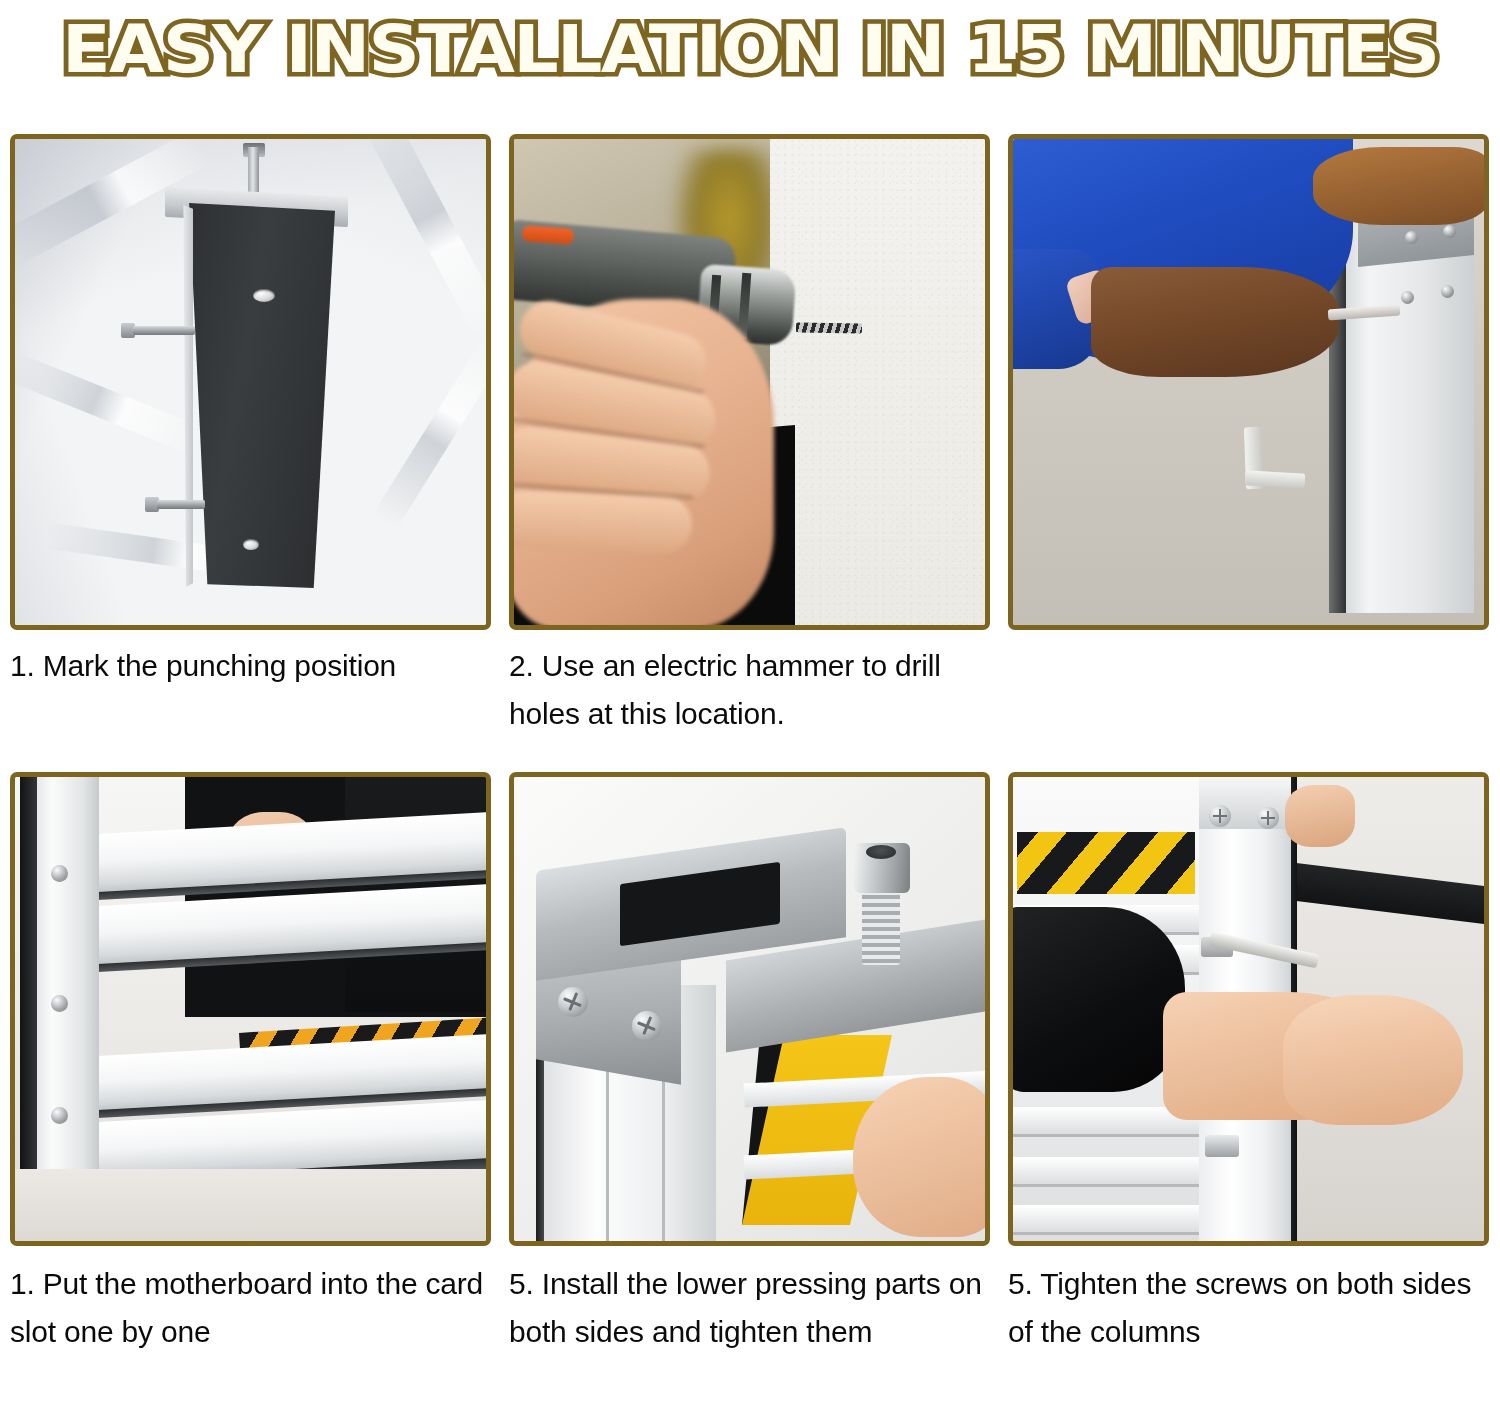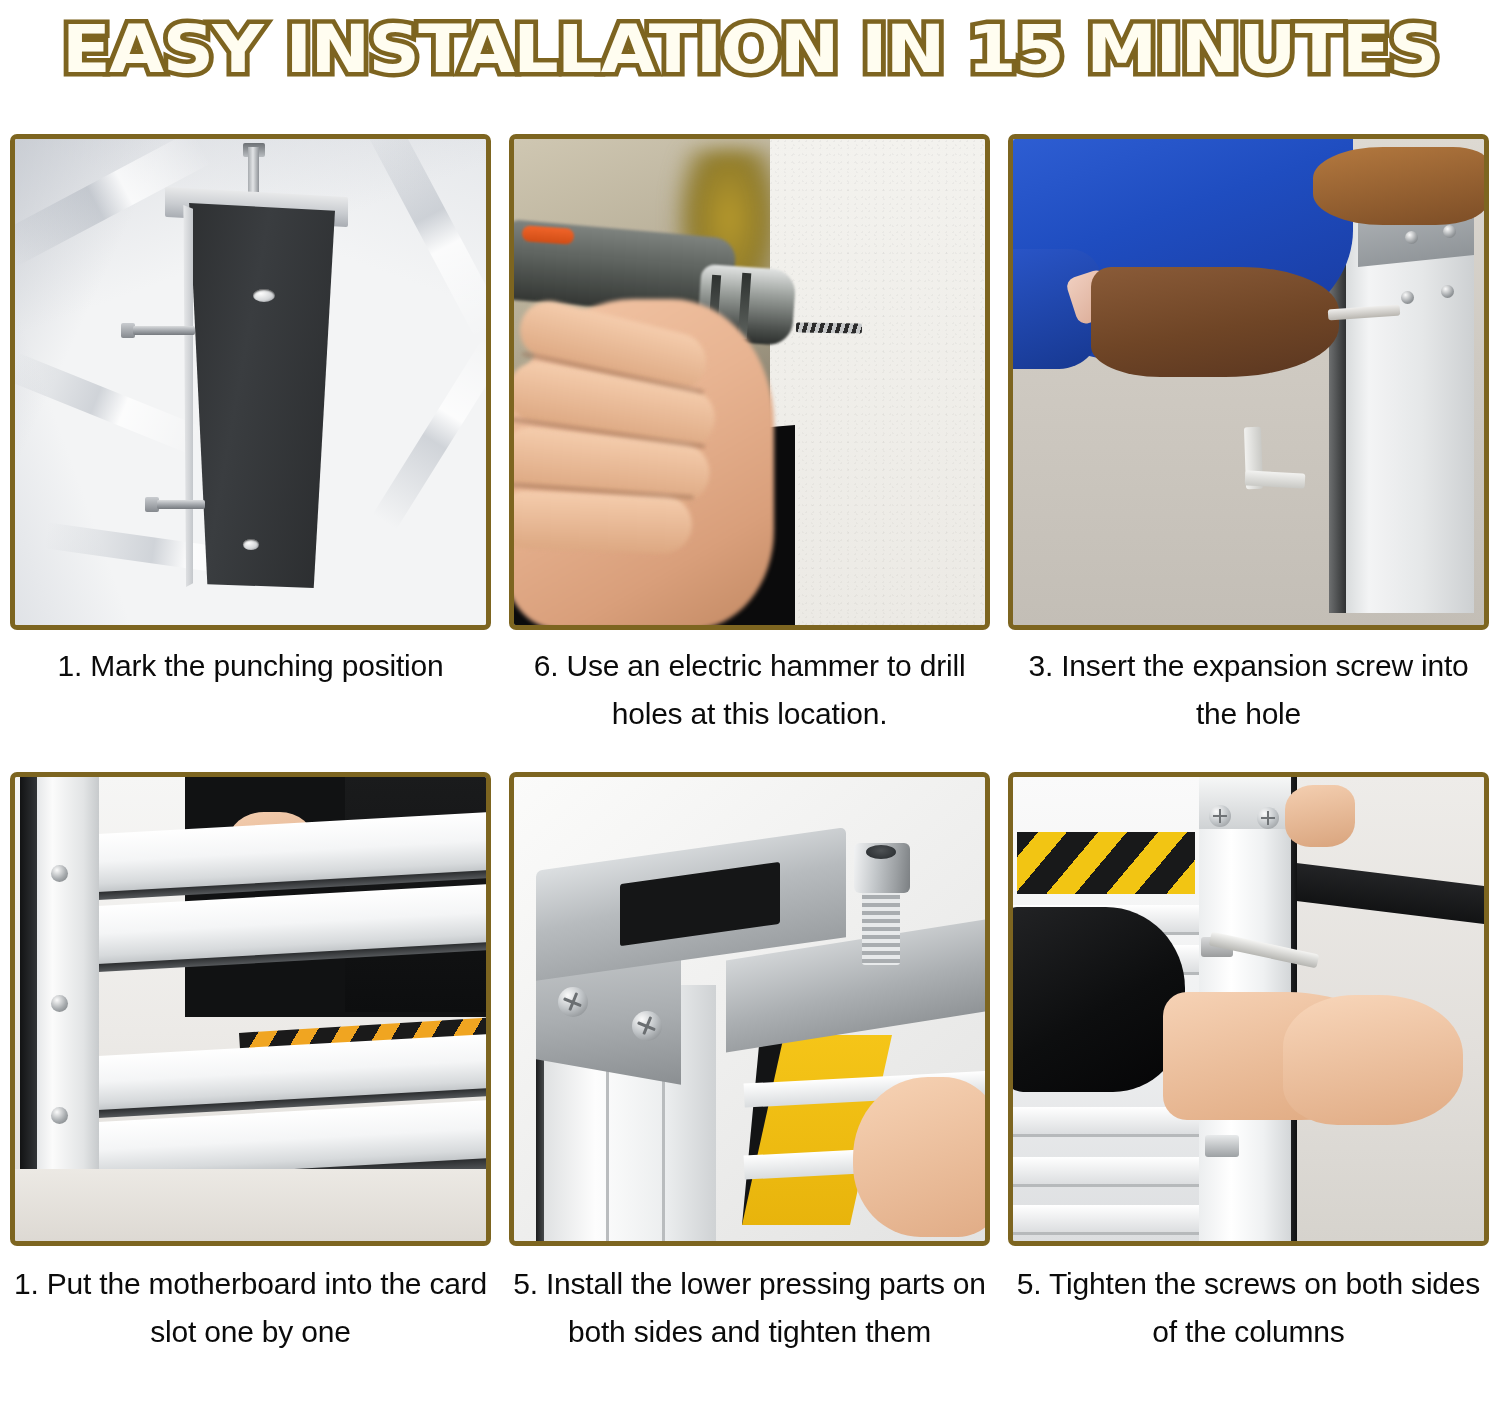--- a/index.html
+++ b/index.html
@@ -74,21 +74,20 @@
 
   .photo-inner {
     position: absolute;
     inset: 0;
     overflow: hidden;
   }
 
   
   .caption-row {
     display: flex;
-    text-align: center;
   }
   .caption {
     width: 481px;
     font-size: 30px;
     line-height: 48px;
     color: #0b0b0b;
     font-family: "Liberation Sans", sans-serif;
     letter-spacing: -0.2px;
   }
   .caption + .caption { margin-left: 18px; }
@@ -699,22 +698,21 @@
           </div>
         </div>
       </div>
     </div>
 
   </div>
 
   <div class="cap-block-1">
     <div class="caption-row">
       <div class="caption">1. Mark the punching position</div>
-      <div class="caption">6. Use an electric hammer to drill holes at this location.</div>
-      <div class="caption">3. Insert the expansion screw into the hole</div>
+      <div class="caption">2. Use an electric hammer to drill holes at this location.</div>
     </div>
   </div>
 
   <div class="grid" style="top:772px;">
     <div class="row row2">
 
       <div class="cell">
         <div class="photo">
           <div class="photo-inner">
             <div class="p4-bg"></div>

